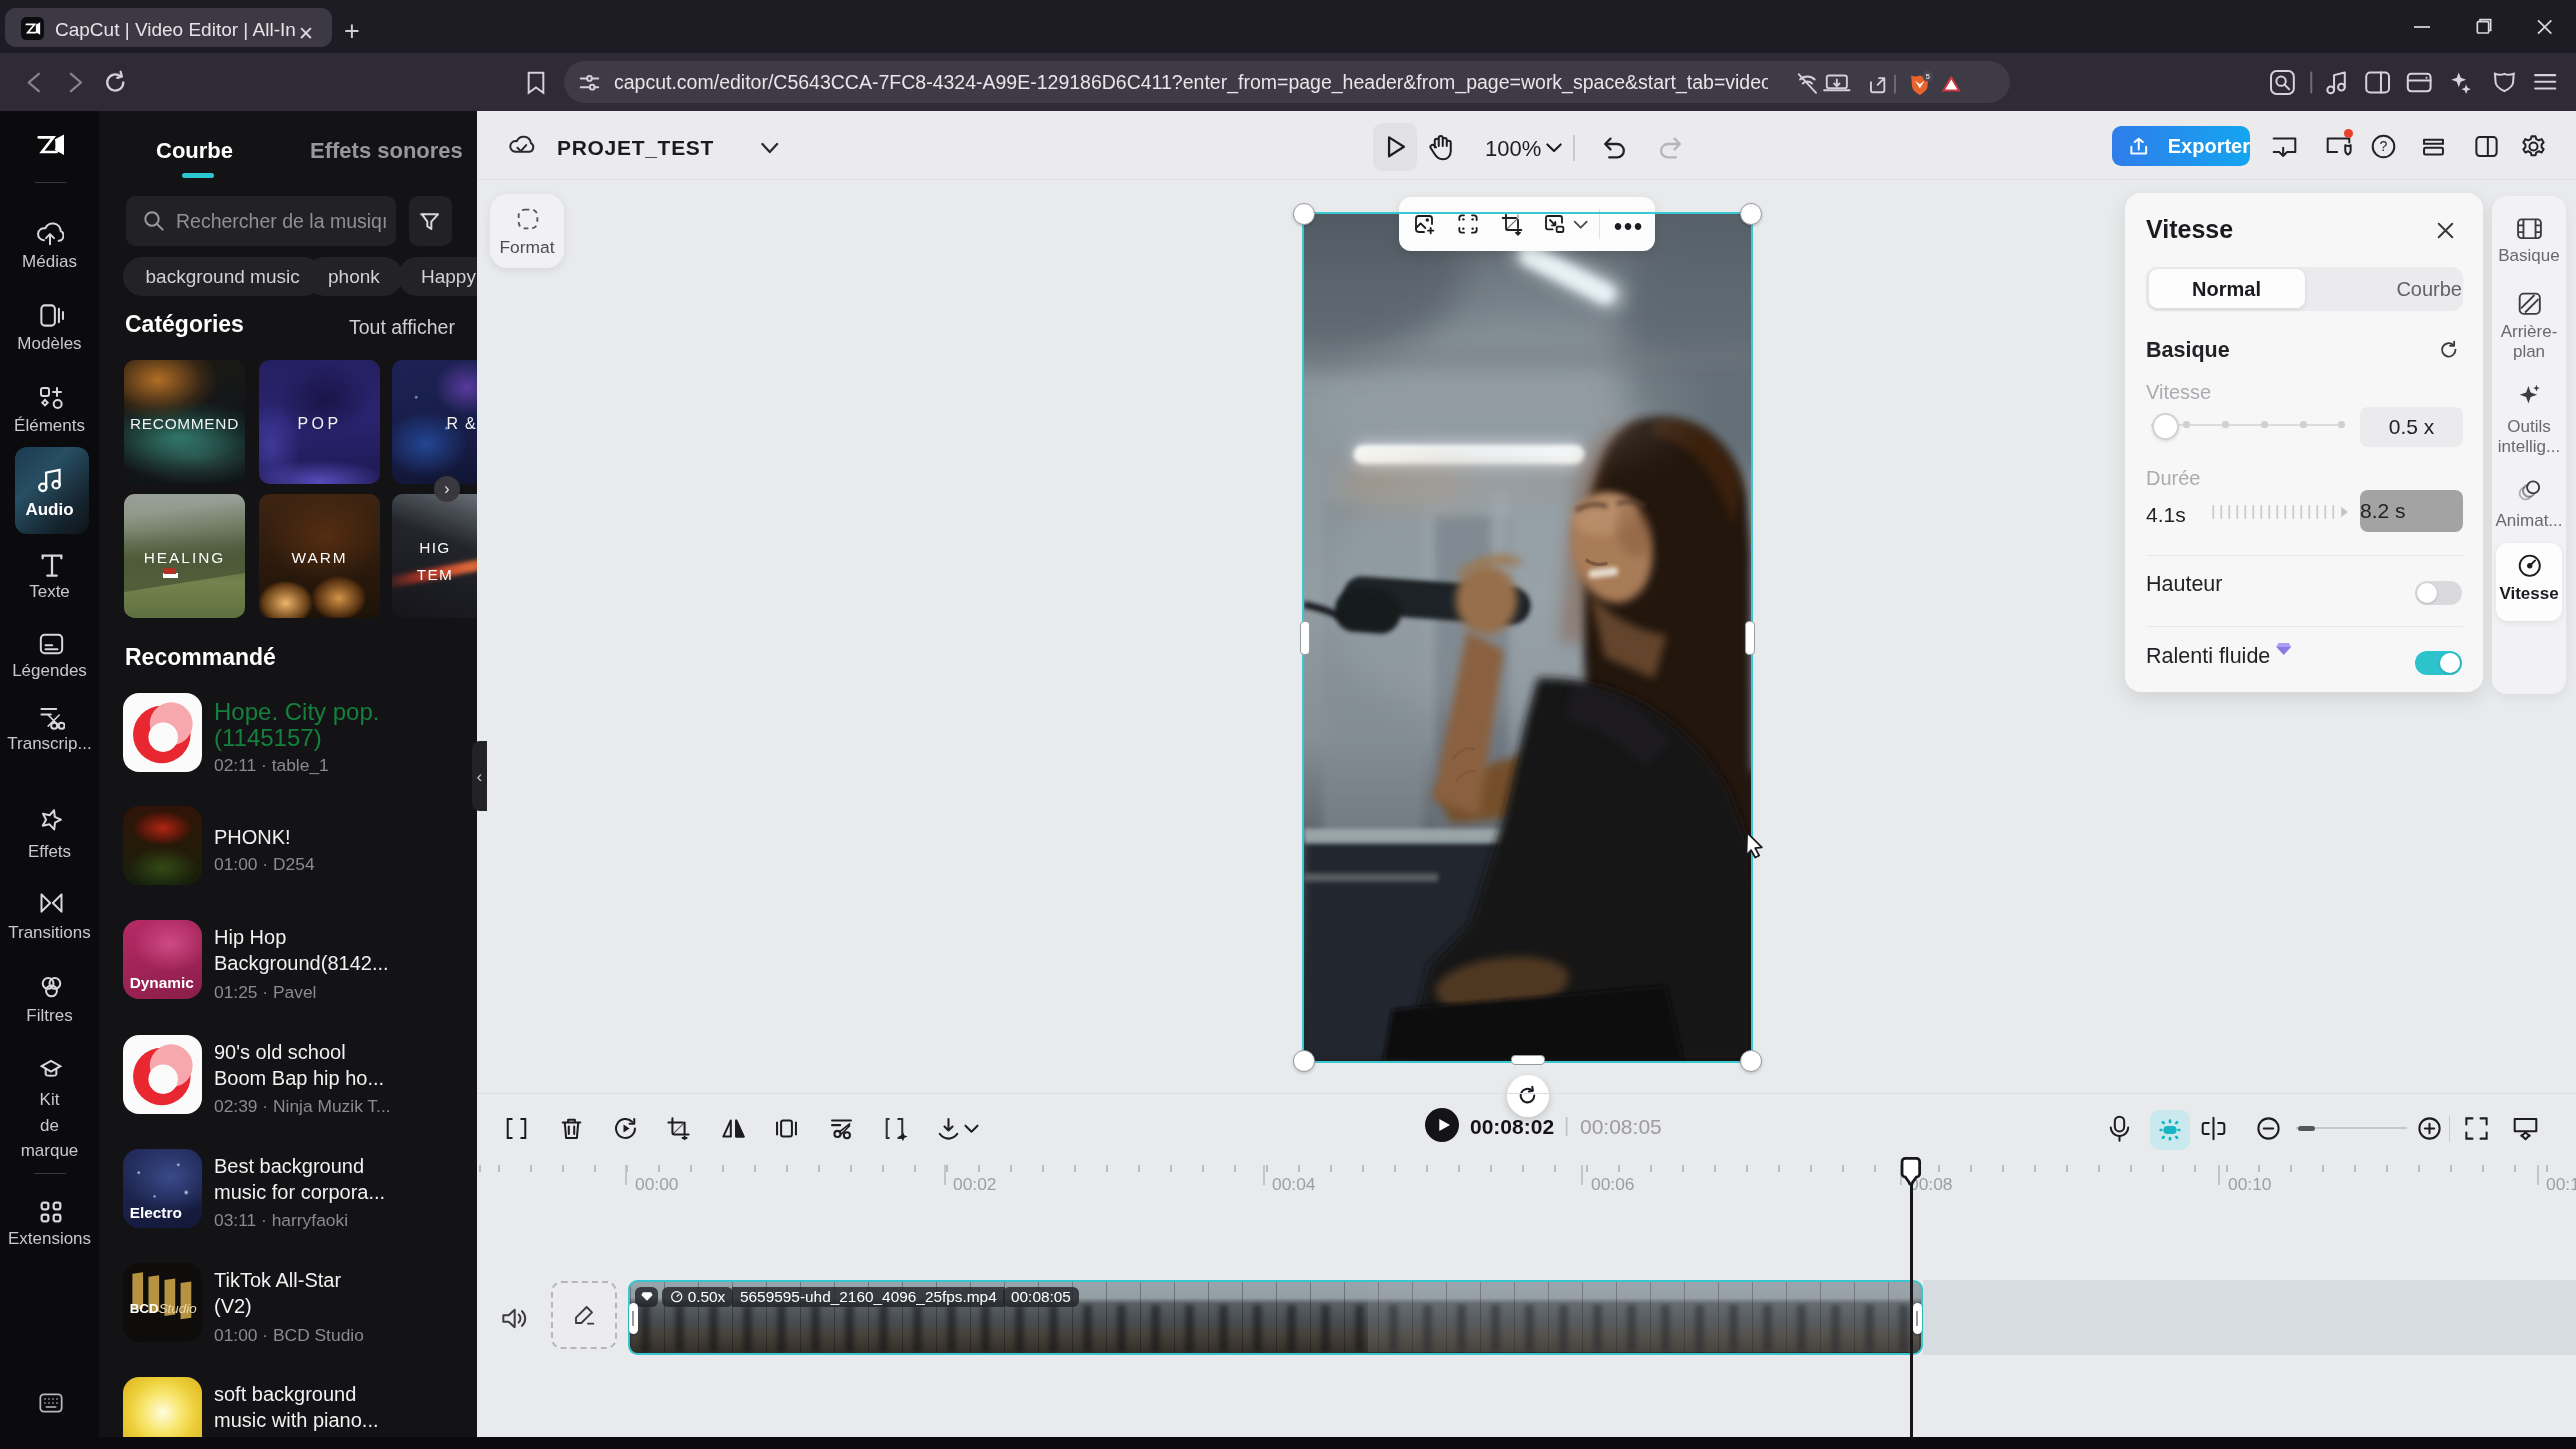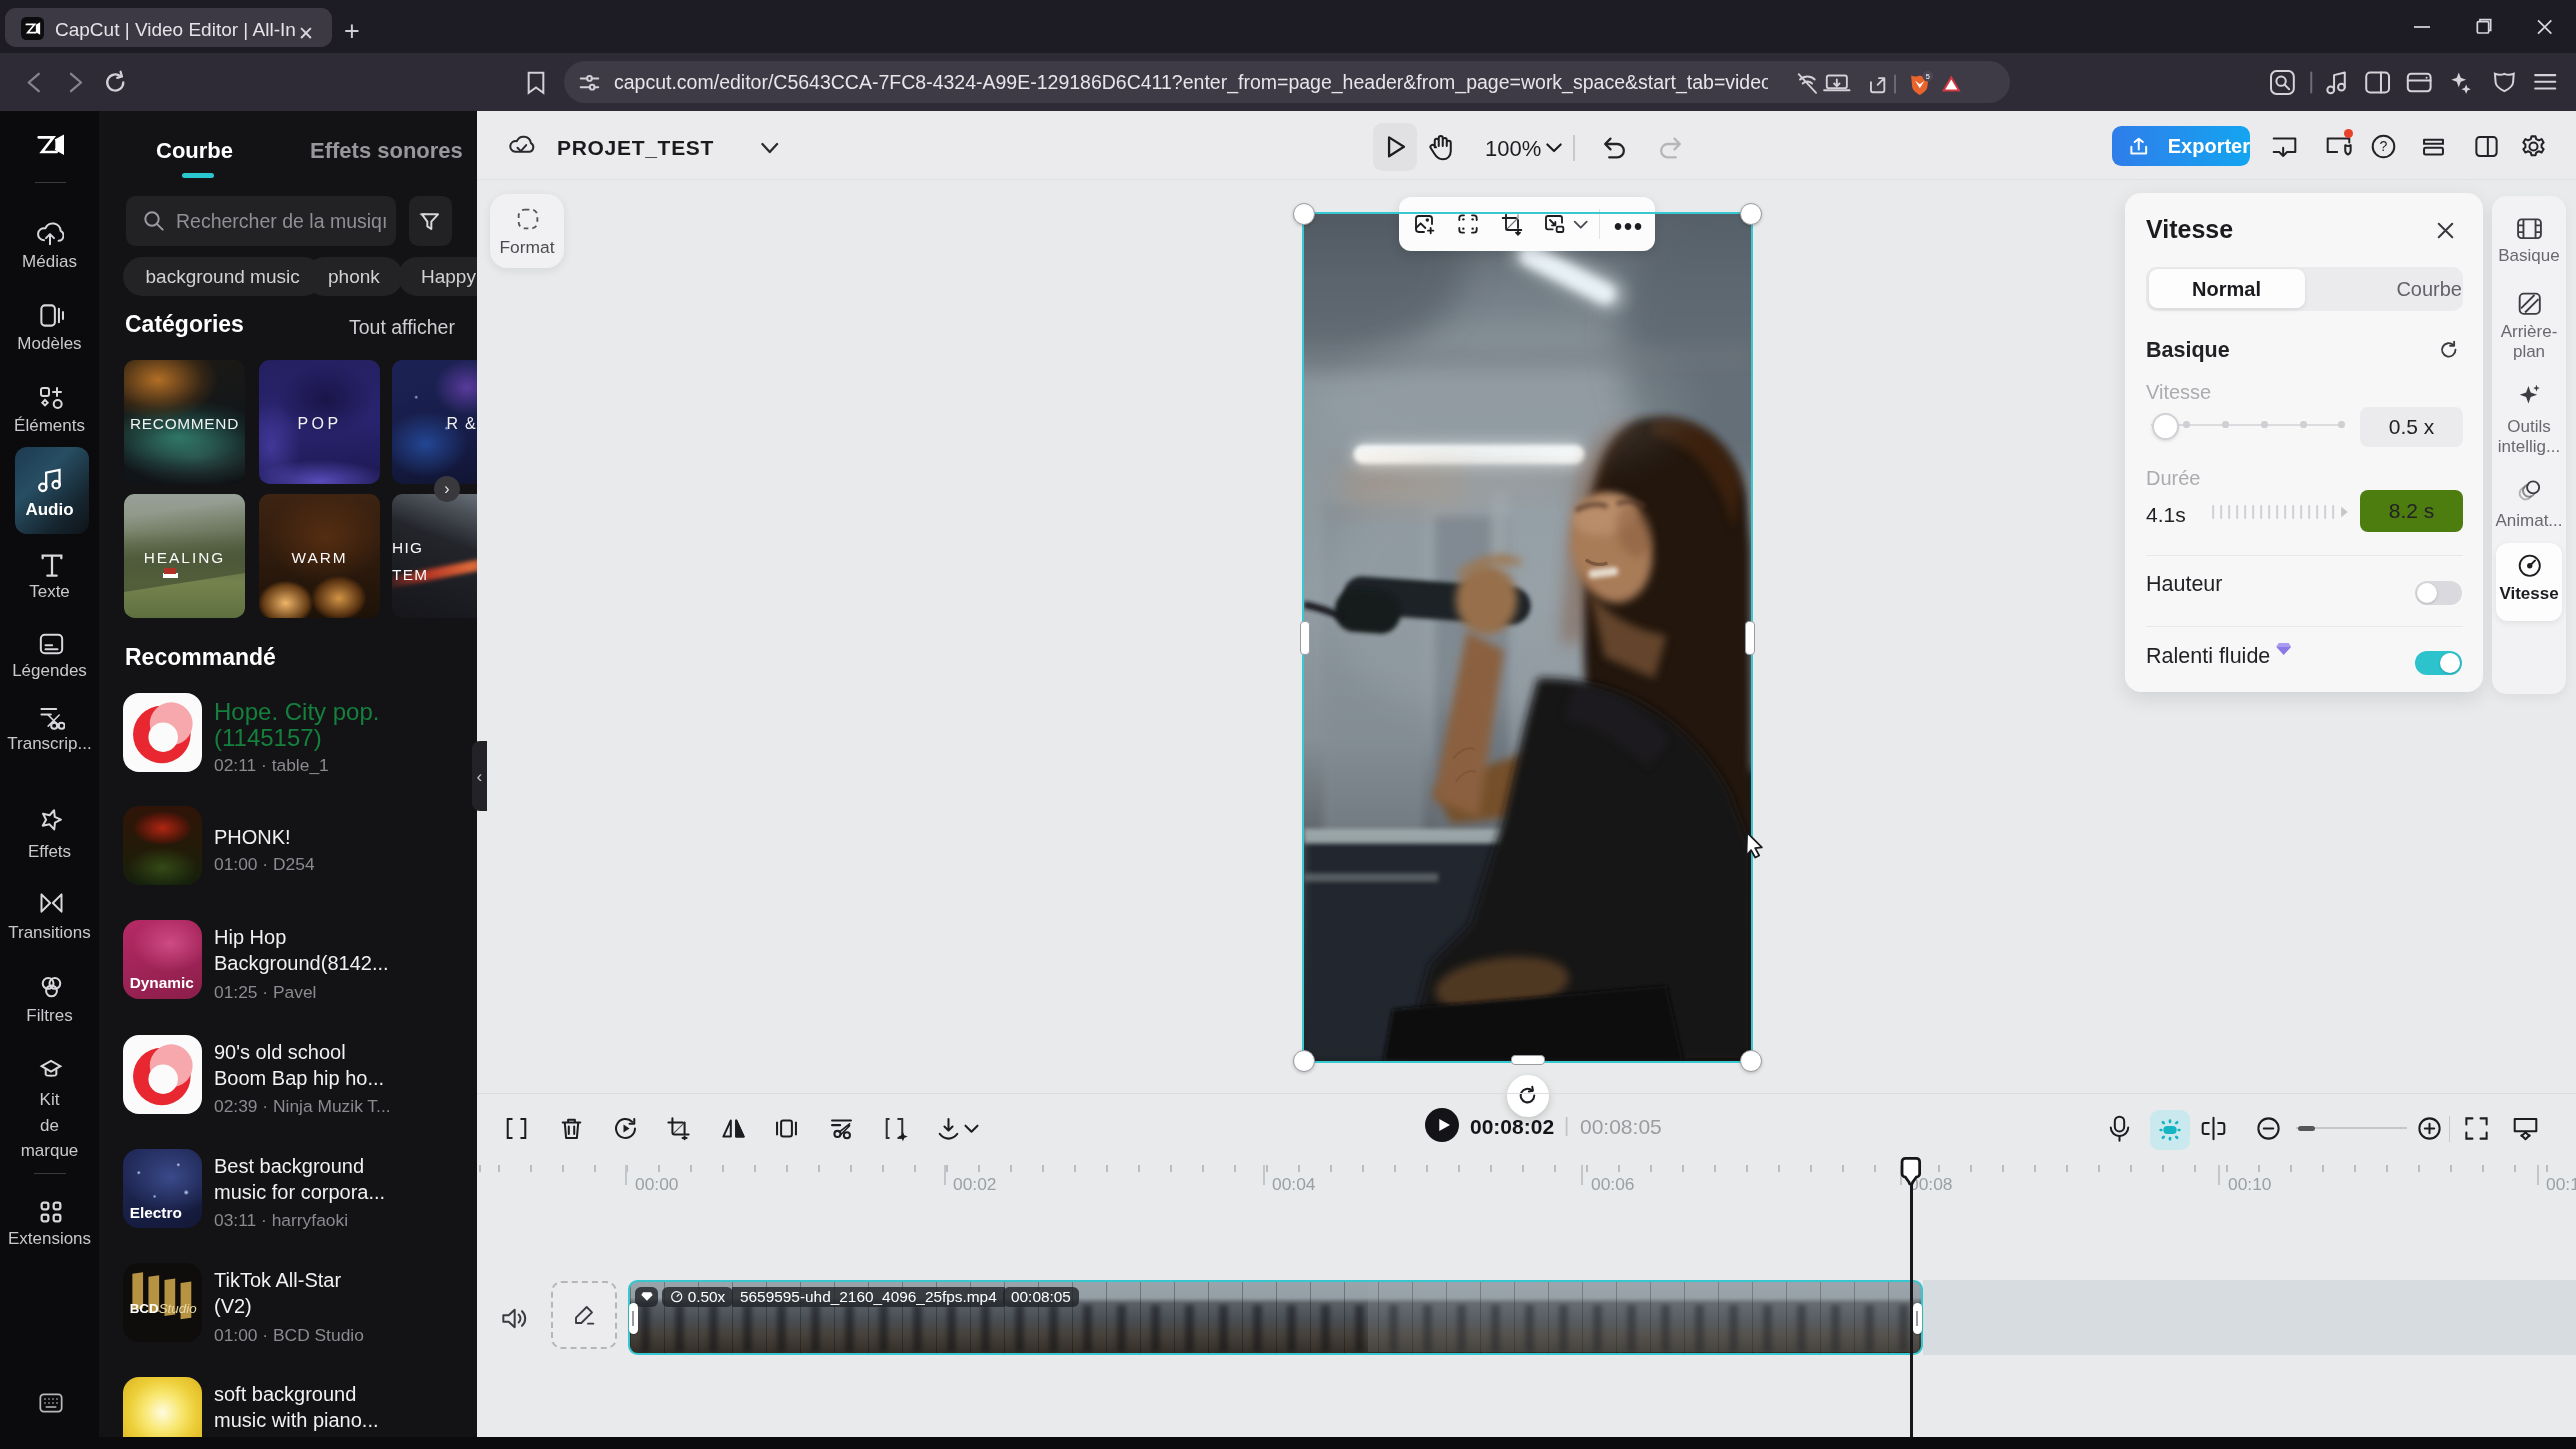--- a/index.html
+++ b/index.html
@@ -261,21 +261,21 @@
   <div class="a" style="left:160px;top:383px;width:121px;height:124px;border-radius:10.7px;overflow:hidden;background:
     radial-gradient(37px 30px at 22% 88%,rgba(250,190,110,.95),rgba(200,120,40,.4) 60%,transparent 75%),
     radial-gradient(37px 30px at 66% 84%,rgba(240,170,80,.85),rgba(180,100,30,.35) 60%,transparent 75%),
     radial-gradient(81px 60px at 55% 35%,rgba(120,60,20,.5),transparent 75%),
     linear-gradient(180deg,#3e2412 0%,#2c1a0c 55%,#1e1208 100%)">
     <div class="a" style="left:0;top:55px;width:121px;text-align:center;font-size:15.4px;letter-spacing:2px;color:#fafafa">WARM</div>
     </div>
   <div class="a" style="left:293px;top:383px;width:121px;height:124px;border-radius:10.7px;overflow:hidden;background:
     linear-gradient(200deg,#79818a 0%,#4a4f56 22%,#23252b 42%,#15151a 100%)">
     <div class="a" style="left:-13.4px;top:70px;width:154px;height:10.7px;filter:blur(2px);background:linear-gradient(90deg,transparent,#b43524 30%,#e06a3a 60%,transparent);transform:rotate(-11deg)"></div>
-    <div class="a" style="left:0;top:40px;width:86px;text-align:left;font-size:15.4px;letter-spacing:1.3px;color:#fafafa;line-height:27px">HIG<br>TEM</div>
+    <div class="a" style="left:0;top:40px;width:86px;text-align:center;font-size:15.4px;letter-spacing:1.3px;color:#fafafa;line-height:27px">HIG<br>TEM</div>
     </div>
   <div class="a" style="left:335px;top:365px;width:26px;height:26px;border-radius:50%;background:#39393d;color:#e8e8ea;text-align:center;font-size:16px;line-height:26px">›</div>
   <div class="a" style="left:26px;top:533px;font-size:23px;font-weight:bold;color:#fff">Recommandé</div>
 </div>
 <div class="a" id="reclist" style="left:99px;top:111px;width:378px;height:1338px;overflow:hidden;pointer-events:none">
 <div class="a" style="left:24px;top:582px;width:79px;height:79px;border-radius:16px;background:#fbfbfb;overflow:hidden">
   <svg width="79" height="79" viewBox="0 0 118 118">
         <circle cx="58" cy="62" r="43" fill="#e82731"></circle>
         <circle cx="72" cy="46" r="32" fill="#f7a8ad"></circle>
         <circle cx="60" cy="66" r="22" fill="#fbfbfb"></circle>
@@ -590,21 +590,21 @@
   <div class="a" style="left:27px;top:220px;width:23px;height:23px;border-radius:50%;background:#fff;border:2px solid #d2d2d6;box-shadow:0 1.3px 3.4px rgba(0,0,0,.12)"></div>
   <div class="a" style="left:235px;top:214px;width:103px;height:40px;background:#ebebee;border-radius:8px;text-align:center;font-size:21px;line-height:40px;color:#222226">0.5 x</div>
   <div class="a" style="left:21px;top:274px;font-size:20px;color:#ababb0">Durée</div>
   <div class="a" style="left:21px;top:310px;font-size:21px;color:#222226">4.1s</div>
   <svg class="a" style="left:85px;top:311px" width="145" height="16" viewBox="0 0 216 24">
       <g stroke="#cfcfd4" stroke-width="3">
         <path d="M4 2v20M16 2v20M28 2v20M40 2v20M52 2v20M64 2v20M76 2v20M88 2v20M100 2v20M112 2v20M124 2v20M136 2v20M148 2v20M160 2v20M172 2v20M184 2v20"></path>
       </g>
       <path d="M196 4l10 8-10 8z" fill="#c5c5ca"></path>
     </svg>
-  <div class="a" style="left:235px;top:297px;width:103px;height:42px;background:#4d7c0f;border-radius:8px;text-align:center;font-size:21px;line-height:42px;color:#222226">8.2 s</div>
+  <div class="a" style="left:235px;top:297px;width:103px;height:42px;background:#a3a3a3;border-radius:8px;font-size:21px;line-height:42px;color:#222226">8.2 s</div>
   <div class="a" style="left:21px;top:362px;width:317px;height:1.3px;background:#e8e8eb"></div>
   <div class="a" style="left:21px;top:379px;font-size:21.5px;color:#222226">Hauteur</div>
   <div class="a" style="left:290px;top:388px;width:47px;height:24px;border-radius:12px;background:#d9d9de"></div>
   <div class="a" style="left:292px;top:390px;width:20px;height:20px;border-radius:50%;background:#fff;box-shadow:0 0.7px 2.7px rgba(0,0,0,.2)"></div>
   <div class="a" style="left:21px;top:433px;width:317px;height:1.3px;background:#e8e8eb"></div>
   <div class="a" style="left:21px;top:451px;font-size:21.5px;color:#222226">Ralenti fluide</div>
   <svg class="a" style="left:150px;top:448px" width="17.4" height="16" viewBox="0 0 26 24">
       <path d="M6 3h14l4 6-11 12L2 9z" fill="#8a7ae8"></path>
       <path d="M6 3h14l4 6H2z" fill="#a99cf2"></path>
     </svg>

